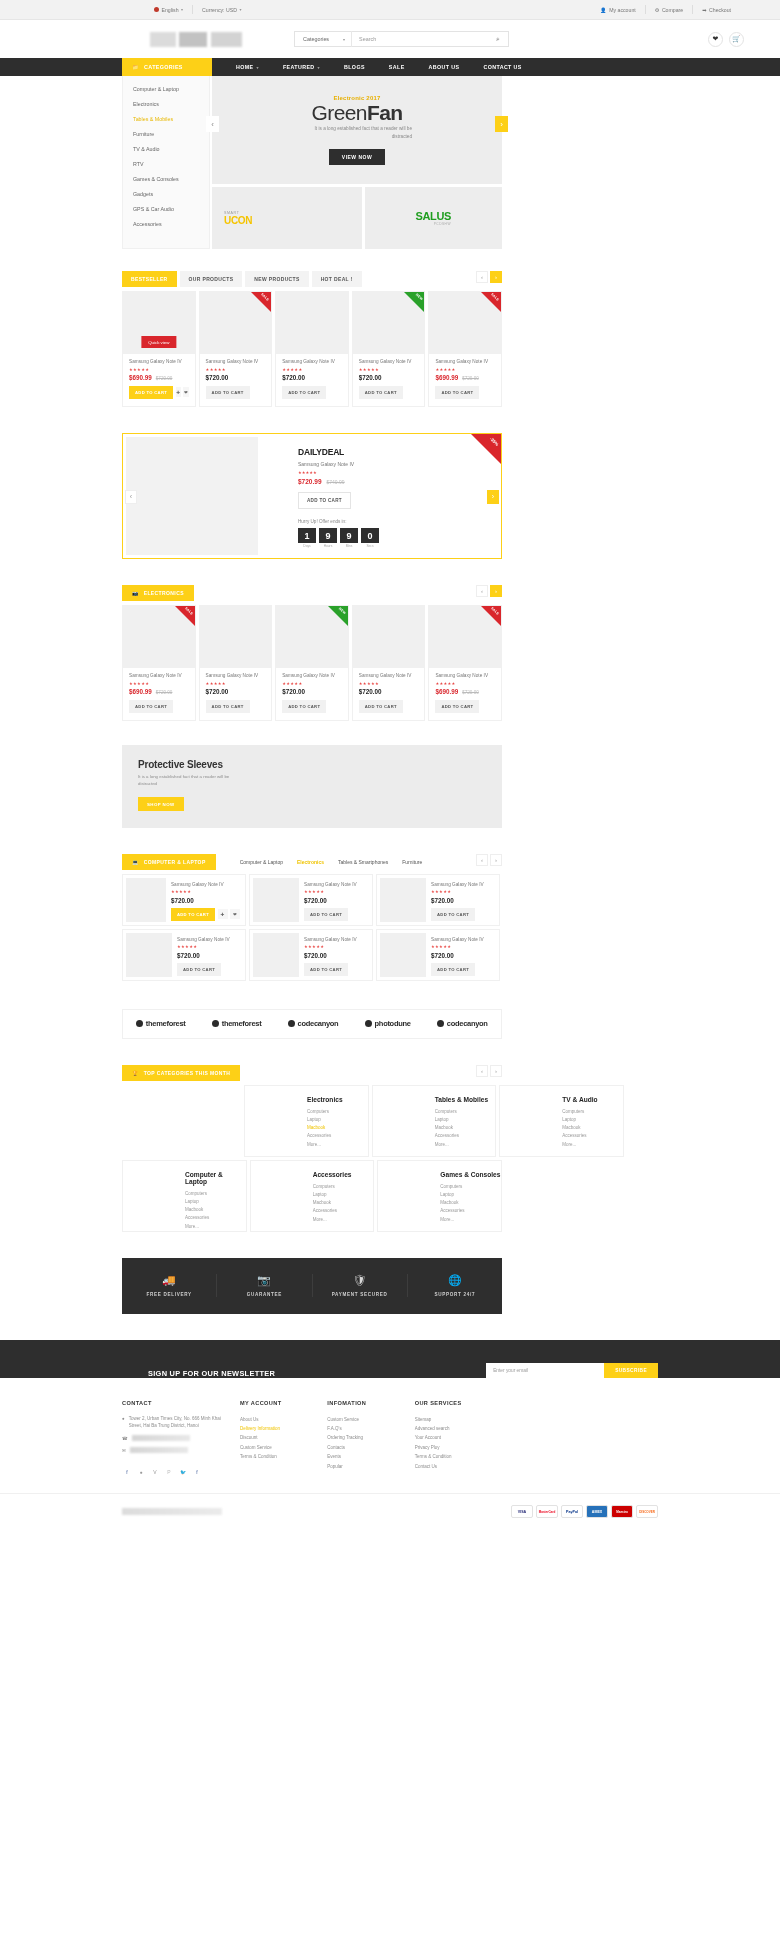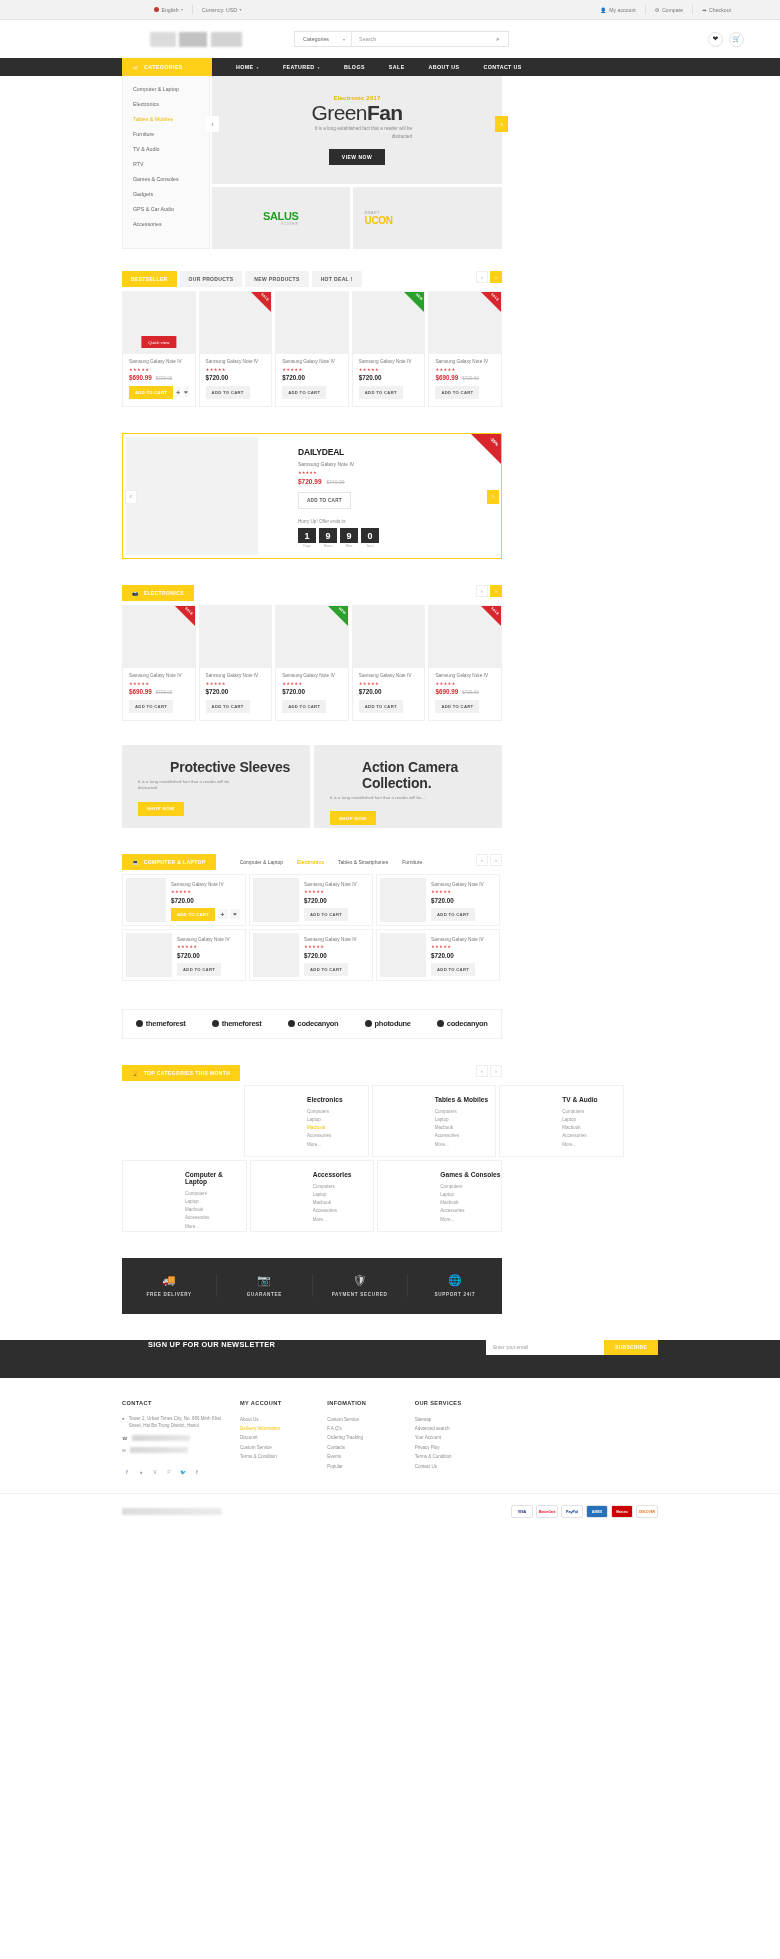--- a/index.html
+++ b/index.html
@@ -190,21 +190,21 @@
     width: 94px; background: #f2f2f2; padding: 16px 10px; text-align: center;
   }
   .of-kicker { font-size: 4.6px; font-weight: bold; color: #333; letter-spacing: .2px; }
   .of-big { font-size: 10px; font-weight: bold; color: #222; margin-top: 6px; }
   .of-big b { color: #d9262c; }
   .of-sub { font-size: 4.3px; color: #888; margin-top: 3px; }
 
   
   .promo-row { display: flex; gap: 4px; margin-left: 122px; width: 380px; }
   .promo { flex: 1; background: #ececec; padding: 14px 16px; height: 83px; }
-  .promo-title { font-size: 14px; font-weight: bold; color: #333; line-height: 1.15; letter-spacing:-.2px;margin-left:32px;}
+  .promo-title { font-size: 10px; font-weight: bold; color: #333; line-height: 1.15; letter-spacing:-.2px;}
   .promo-sub { font-size: 4.4px; color: #8d8d8d; margin-top: 4px; width: 105px; line-height: 1.5; }
   .promo-btn { background: #fdd017; color: #fff; font-size: 4.4px; font-weight: bold;
                padding: 4.5px 9px; margin-top: 10px; width: fit-content; letter-spacing:.4px;}
 
   
   .brands {
     margin-left: 122px; width: 380px; height: 30px; background: #fff; border: 1px solid #f0f0f0;
     display: flex; align-items: center; justify-content: space-around;
   }
   .brand { font-size: 7.5px; font-weight: bold; color: #2b2b2b; display: flex; align-items: center; gap: 2.5px; letter-spacing:-.3px;}
@@ -222,21 +222,21 @@
     margin-left: 122px; width: 380px; height: 56px; background: #2e2e2e;
     display: flex; align-items: center;
   }
   .svc { flex: 1; text-align: center; color: #fff; border-right: 1px solid #3d3d3d; }
   .svc:last-child { border-right: none; }
   .svc-ico { font-size: 11px; color: #d8d8d8; }
   .svc-lbl { font-size: 4.6px; letter-spacing: .7px; margin-top: 5px; color: #cfcfcf; font-weight:bold; }
 
   
   .newsletter {
-    background: #2e2e2e; height: 38px; display: flex; align-items: flex-start;
+    background: #2e2e2e; height: 38px; display: flex; align-items: flex-end;
   }
   .nl-title { margin-left: 148px; color: #fff; font-size: 7.4px; font-weight: bold; letter-spacing: .3px; }
   .nl-form { margin-left: auto; margin-right: 122px; display: flex; }
   .nl-input { width: 118px; height: 15px; background: #fff; font-size: 4.8px; color: #9b9b9b;
               display: flex; align-items: center; padding-left: 7px; }
   .nl-btn { background: #fdd017; color: #fff; font-size: 4.8px; font-weight: bold;
             padding: 0 11px; display: flex; align-items: center; letter-spacing: .4px; }
 
   
   .footer { background: #fff; padding-top: 22px; }
@@ -360,30 +360,30 @@
         <div class="nav-arrow arrow-left">‹</div>
         <div class="nav-arrow arrow-right">›</div>
         <div class="hero-kicker">Electronic 2017</div>
         <div class="hero-title">
           <span>Green</span><b>Fan</b>
         </div>
         <div class="hero-sub">It is a long established fact that a reader will be distracted</div>
         <div class="hero-btn">VIEW NOW</div>
       </div>
       <div class="hero-bottom">
+        <div class="sub-banner">
+          <div>
+            <div class="ucon-small">SMART</div>
+            <div class="ucon-big">UCON</div>
+          </div>
+        </div>
         <div class="sub-banner" style="justify-content:center; padding-left:0">
           <div>
             <div class="salus">SALUS</div>
             <div class="salus-sub">PCDSHW</div>
-          </div>
-        </div>
-        <div class="sub-banner">
-          <div>
-            <div class="ucon-small">SMART</div>
-            <div class="ucon-big">UCON</div>
           </div>
         </div>
       </div>
     </div>
   </div>
 
   <div class="section" style="margin-top:22px">
     <div class="sec-arrows">
       <div class="sa">‹</div>
       <div class="sa on">›</div>
@@ -605,25 +605,20 @@
         </div>
       </div>
   </div>
 
   <div class="promo-row" style="margin-top:24px">
     <div class="promo">
       <div class="promo-title">Protective Sleeves</div>
       <div class="promo-sub">It is a long established fact that a reader will be distracted</div>
       <div class="promo-btn">SHOP NOW</div>
     </div>
-    <div class="promo">
-      <div class="promo-title">Action Camera Collection.</div>
-      <div class="promo-sub">It is a long established fact that a reader will be...</div>
-      <div class="promo-btn">SHOP NOW</div>
-    </div>
   </div>
 
   <div class="section" style="margin-top:26px">
     <div class="sec-arrows">
       <div class="sa">‹</div>
       <div class="sa">›</div>
     </div>
     <div style="display:flex; align-items:center; margin-bottom:4px">
       <div class="sec-head" style="margin-bottom:0">
         <span>💻</span>

